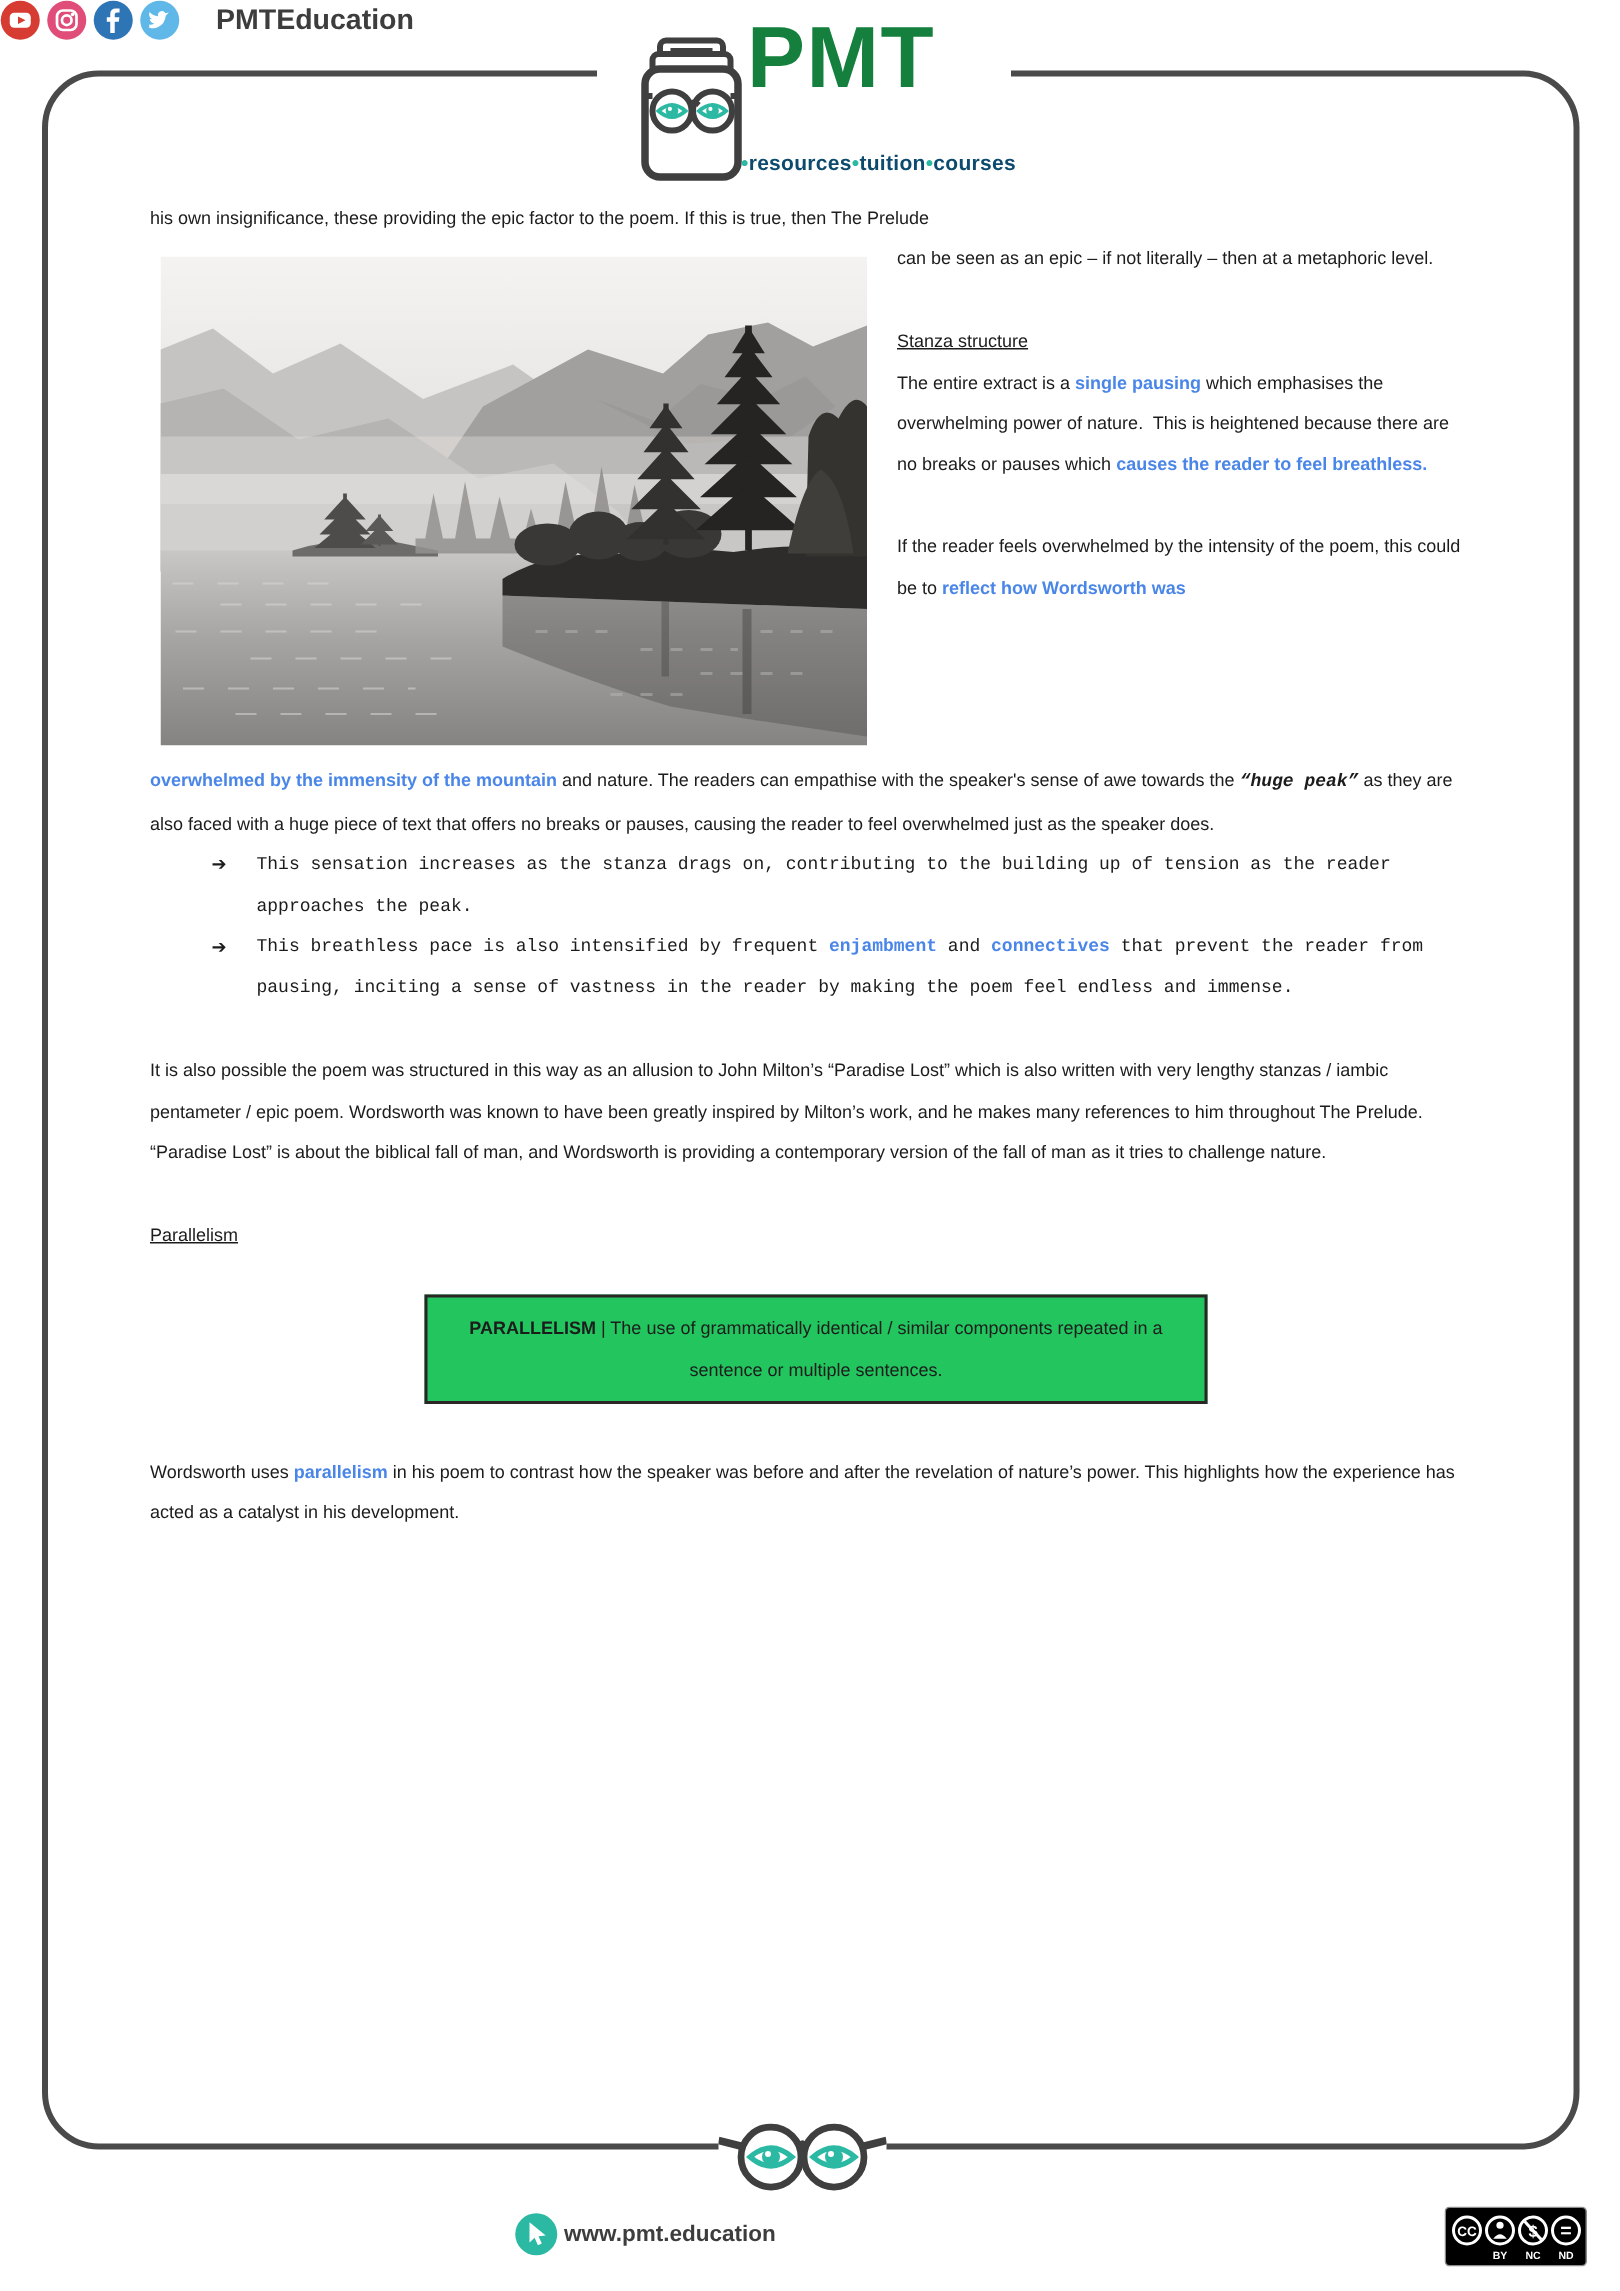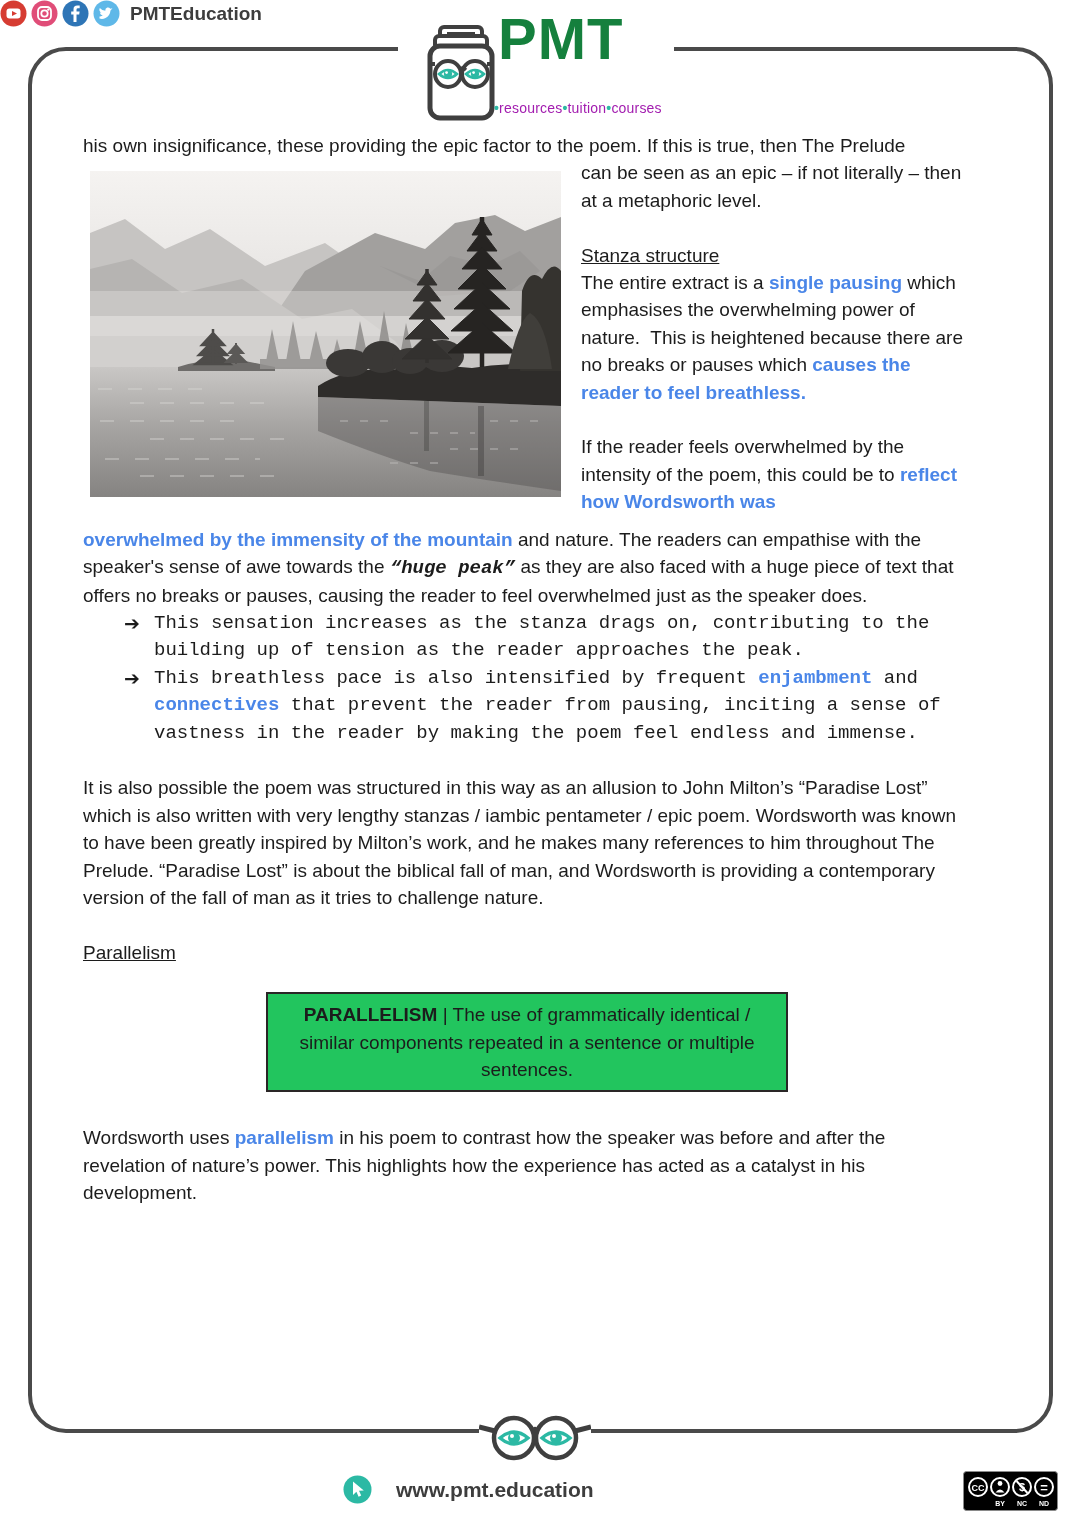--- a/index.html
+++ b/index.html
@@ -12,50 +12,50 @@
            border:4.5px solid #4a4a4a; border-radius:38px; }
 
   
   .logo-block { position:absolute; left:398px; top:16px; width:276px; height:112px; background:#fff; }
   .logo-book { position:absolute; left:22px; top:8px; }
   .pmt-text { position:absolute; left:100px; top:-6px; font-size:58px; font-weight:bold;
               color:#15803d; letter-spacing:1px; line-height:1; }
   .tagline { position:absolute; left:96px; top:84px; font-size:14px; letter-spacing:0.2px; white-space:nowrap; }
 
   
-  .content { position:absolute; left:83px; top:132px; width:881px;
-             font-size:19px; line-height:27.4px; color:#1c1c1c; }
+  .content { position:absolute; left:100px; top:132px; width:881px;
+             font-size:12px; line-height:27.4px; color:#1c1c1c; }
   .content p { margin:0; }
   .photo { float:left; width:471px; height:326px; margin:12px 20px 10px 7px; }
   .photo svg { display:block; width:100%; height:100%; }
   .mt { margin-top:27.4px !important; }
   .underlined { text-decoration:underline; }
   .clearp { clear:left; margin-top:10px !important; }
   .bullet { display:flex; padding-left:41px; }
   .bullet .arrow { width:30px; flex:none; }
   .bullet .btxt { flex:1;font-family:Liberation Mono, monospace; }
 
   .seg-b  { color:#4a86e8; font-weight:bold; }
   .seg-bi { font-weight:bold; font-style:italic;font-family:Liberation Mono, monospace; }
   .seg-bold { font-weight:bold; }
   .seg-dot { color:#2cb9a4; font-weight:bold; }
-  .seg-tag { color:#a21caf; font-weight:normal; }
+  .seg-tag { color:#0c4a6e; font-weight:bold; }
 
   .defbox { margin-top:26px; margin-left:183px; width:522px;
             background:#22c55e; border:2.5px solid #2a2626;
             padding:7px 16px; text-align:center; }
   .closing { margin-top:32px !important; }
 
   
   .glasses-patch { position:absolute; left:479px; top:1404px; width:112px; height:64px; background:#fff; }
-  .footer-item { position:absolute; top:1475px; display:flex; align-items:center; gap:24px;
-                 font-size:21px; font-weight:bold; color:#3d3d3d; }
+  .footer-item { position:absolute; top:1475px; display:flex; align-items:center; gap:4px;
+                 font-size:15px; font-weight:bold; color:#3d3d3d; }
   .web-group { left:343px; }
   .social-group { left:533px; display:flex; align-items:center; gap:4px; }
-  .handle-text { margin-left:6px; font-size:19px; font-weight:bold; color:#3d3d3d; }
+  .handle-text { margin-left:20px; font-size:19px; font-weight:bold; color:#3d3d3d; }
 </style>
 </head>
 <body>
 
 <div class="page">
 
   <div class="frame"></div>
 
   <div class="logo-block">
     <svg class="logo-book" width="80" height="100" viewBox="0 0 80 100">

